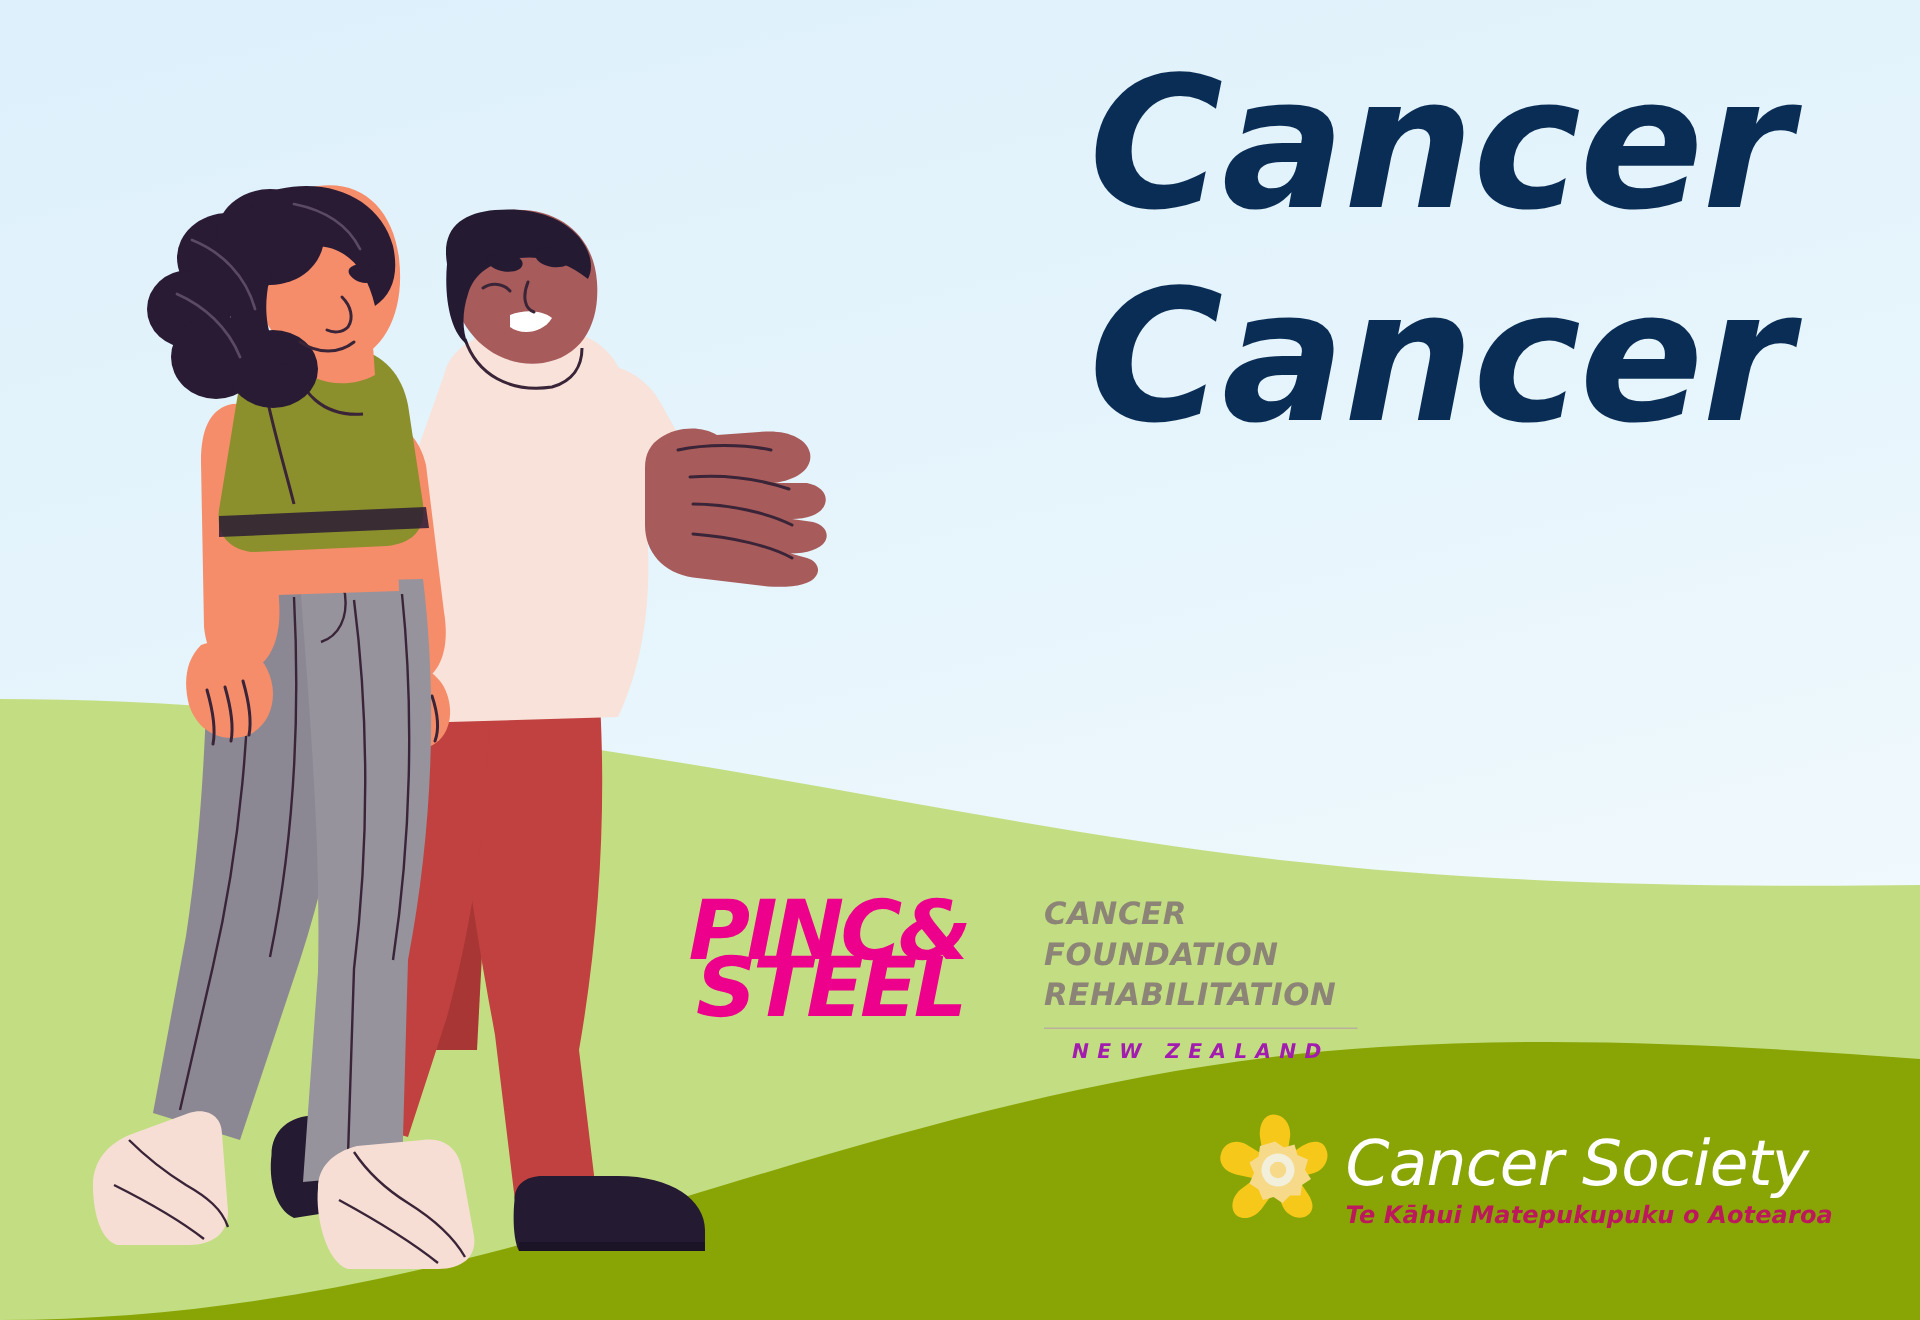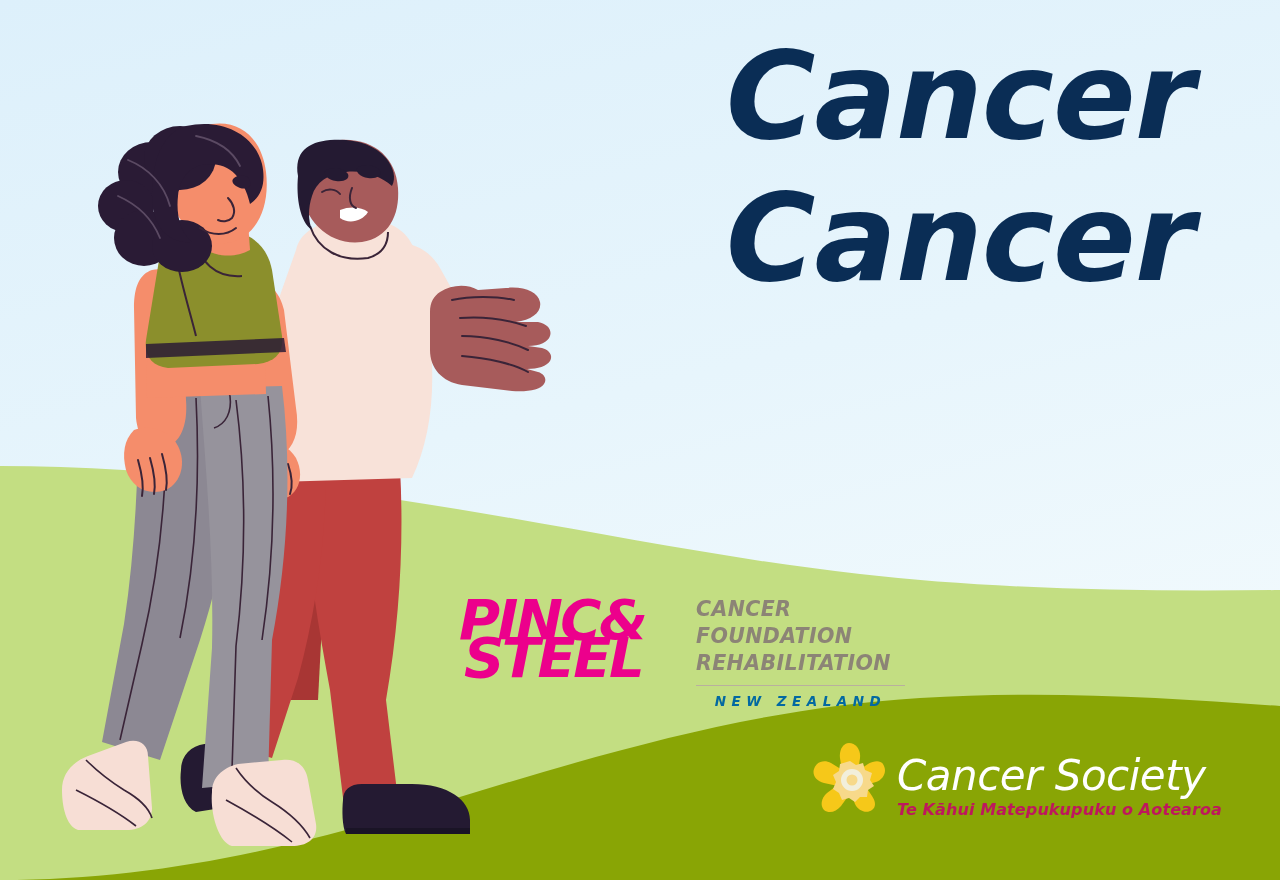--- a/index.html
+++ b/index.html
@@ -89,21 +89,21 @@
     border-top: 1px solid #b9b09e;
     padding-top: 6px;
     width: 209px;
     text-align: center;
   }
   #ps-nz {
     font-family: "DejaVu Sans", sans-serif;
     font-weight: 700;
     font-size: 13.5px;
     letter-spacing: 5.5px;
-    color: #0369a1;
+    color: #a21caf;
     white-space: nowrap;
   }
   
   #cancer-society-logo {
     position: absolute;
     left: 812px;
     top: 736px;
     z-index: 7;
     display: flex;
     align-items: center;

